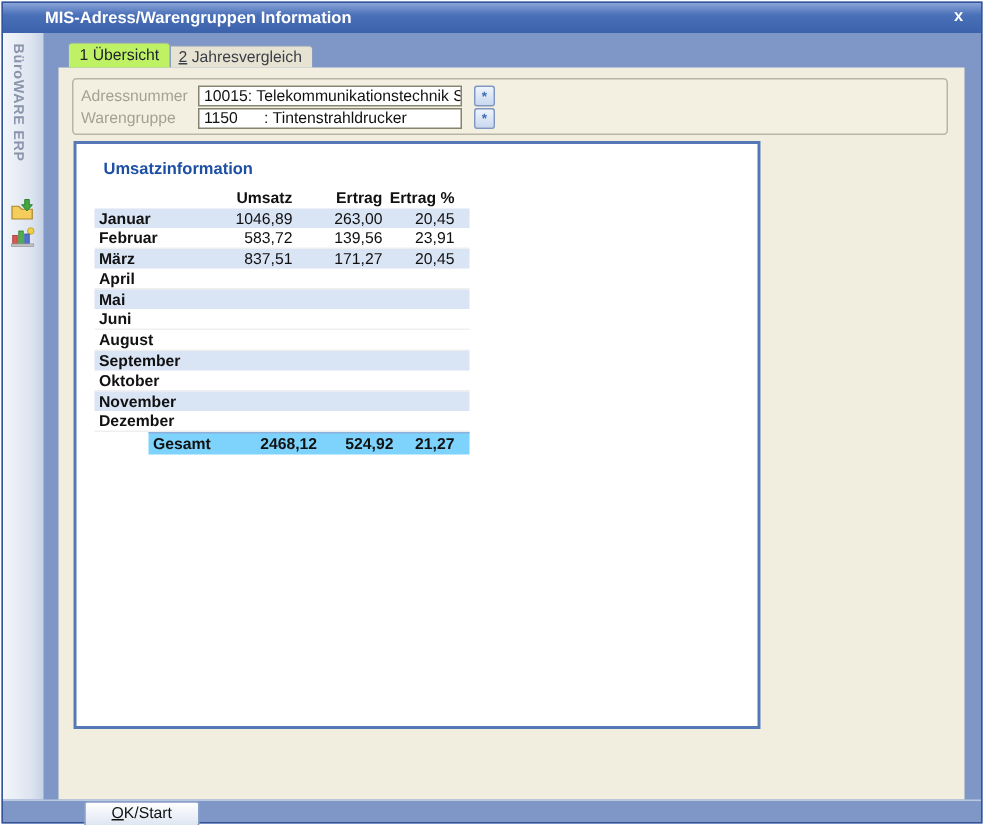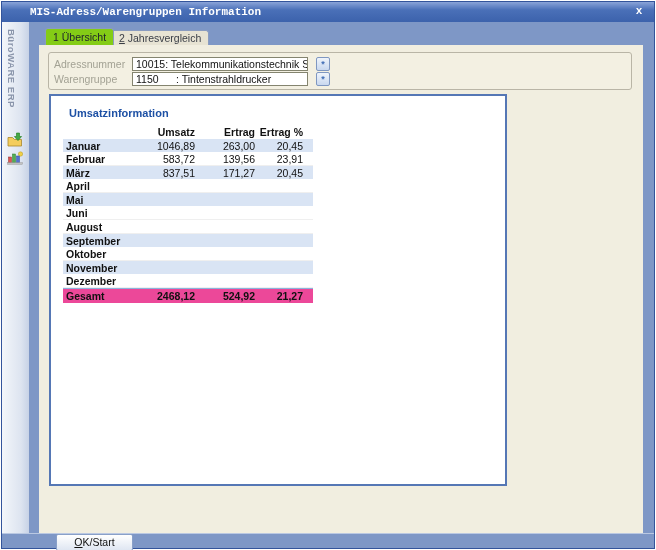--- a/index.html
+++ b/index.html
@@ -10,21 +10,21 @@
   }
   .window {
     position:absolute; left:1px; top:1px; width:652px; height:546px;
     background:#7e97c6; border:1px solid #33549b; box-sizing:content-box;
   }
   
   .titlebar {
     position:absolute; left:0; top:0; width:652px; height:20px;
     background:linear-gradient(#8aa4d8 0%, #4a70b8 40%, #3c62ac 100%);
     color:#fff; font-weight:bold; font-size:11px; line-height:20px;
-    padding-left:28px; box-sizing:border-box; white-space:nowrap;font-family:Liberation Mono, monospace;
+    padding-left:28px; box-sizing:border-box; white-space:nowrap;
   }
   .close-x {
     position:absolute; right:9px; top:2px; width:12px; height:14px;
     color:#fff; font-weight:bold; font-size:11px; line-height:14px; text-align:center;
     cursor:default;
   }
   
   .sidebar {
     position:absolute; left:0; top:20px; width:27px; height:511px;
     background:linear-gradient(to right,#f3f6fa 0%, #dde4f0 70%, #c7d2e6 100%);
@@ -36,21 +36,21 @@
   }
   .side-icons { position:absolute; left:5px; top:110px; width:18px; }
   .side-icons .ic { display:block; width:17px; height:16px; margin-bottom:1px; }
   
   .tab {
     position:absolute; box-sizing:border-box; font-size:10.5px; color:#20242c;
     border:1px solid #8a9cc0; border-bottom:none;
     border-radius:3px 3px 0 0; padding:0 7px; white-space:nowrap;
   }
   .tab.active {
-    left:43px; top:26px; height:17px; line-height:16px; background:#84cc16; z-index:3;
+    left:43px; top:26px; height:17px; line-height:16px; background:#bef264; z-index:3;
   }
   .tab.inactive {
     left:109px; top:28px; height:15px; line-height:14px; background:#e7e3d3; color:#3a3e46;
   }
   .u { text-decoration:underline; }
   
   .main {
     position:absolute; left:37px; top:43px; width:604px; height:488px;
     background:#f1eee0;
   }
@@ -80,21 +80,21 @@
   .contentbox {
     position:absolute; left:10px; top:49px; width:458px; height:392px;
     border:2px solid #5577b5; background:#fff; box-sizing:border-box;
   }
   .paneltitle { position:absolute; left:18px; top:11px; font-size:11px; font-weight:bold; color:#1d50a4; }
   .table { position:absolute; left:12px; top:28px; width:250px; font-size:10.5px; color:#111; }
   .thead { display:flex; align-items:center; height:15px; font-weight:bold; padding-right:10px; }
   .trow  { display:flex; align-items:center; height:13px; padding-right:10px;justify-content:flex-end; }
   .trow.alt   { background:#d9e4f4; }
   .trow.plain { border-bottom:1px solid #efefef; }
-  .trow.total { background:#ec4899; font-weight:bold; height:14px; border-top:1px solid #8cb0dc; }
+  .trow.total { background:#7dd3fc; font-weight:bold; height:14px; border-top:1px solid #8cb0dc;margin-left:36px; }
   .c-name { width:78px; padding-left:3px; box-sizing:border-box; font-weight:bold; }
   .c-u { width:54px; text-align:right; }
   .c-e { width:60px; text-align:right; }
   .c-p { width:48px; text-align:right; }
   
   .okbtn {
     position:absolute; left:17px; top:465px; width:77px; height:17px;
     border:1px solid #89a0c8; border-radius:2px;
     background:linear-gradient(#ffffff,#dfe6f2);
     font-size:10.5px; font-family:"Liberation Sans",sans-serif;

